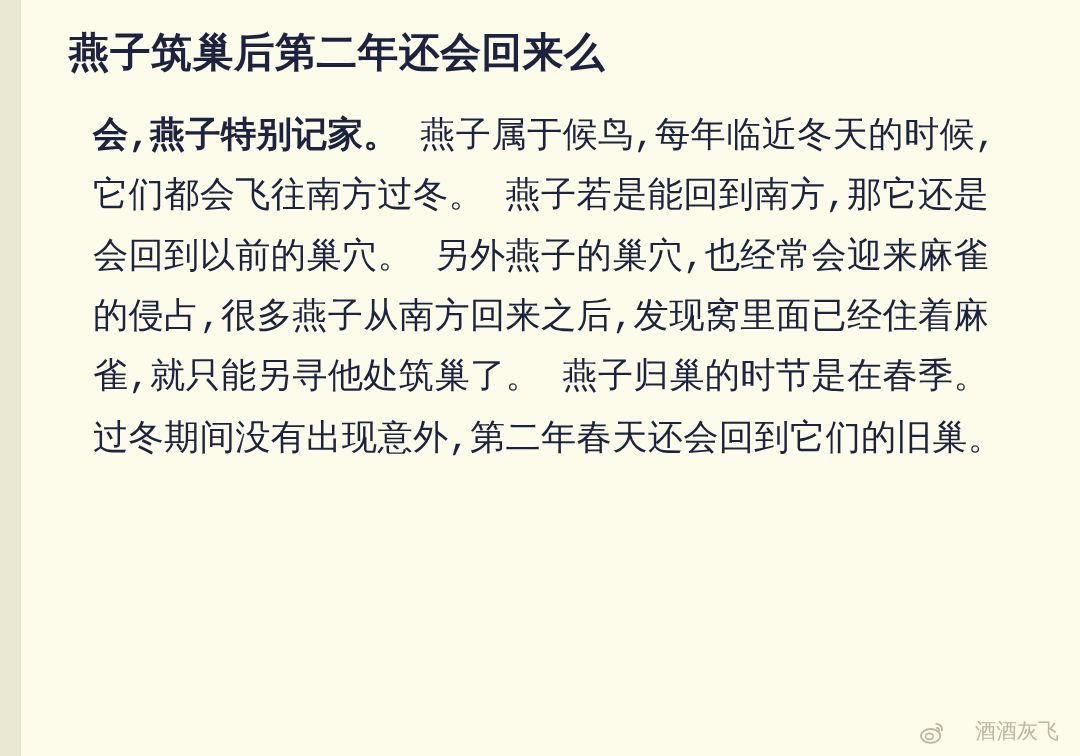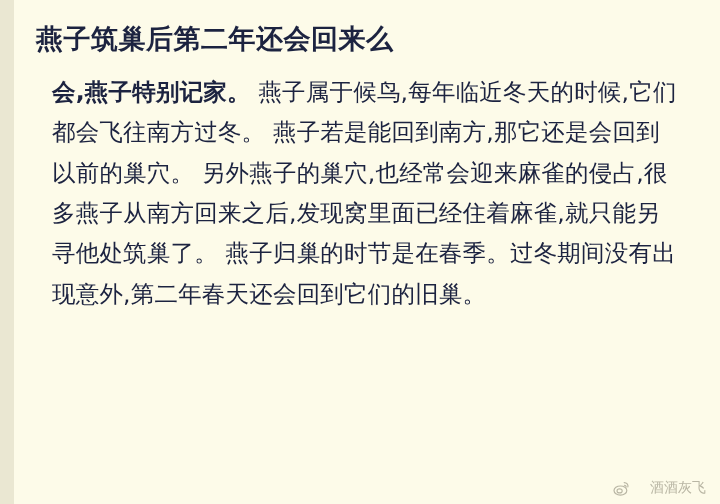--- a/index.html
+++ b/index.html
@@ -27,22 +27,23 @@
     width: 14px;
     height: 504px;
     background: #eae7d2;
   }
   .content {
     position: absolute;
     left: 14px;
     top: 0;
     right: 0;
     bottom: 0;
-    padding: 22px 24px 0 22px;
+    padding: 22px 24px 0 32px;
     box-sizing: border-box;
+    font-family: Liberation Mono, monospace;
   }
   .title {
     font-size: 27px;
     font-weight: bold;
     color: #1c2340;
     letter-spacing: 0.5px;
     line-height: 1.25;
     margin: 0 0 16px 0;
     white-space: nowrap;
   }

